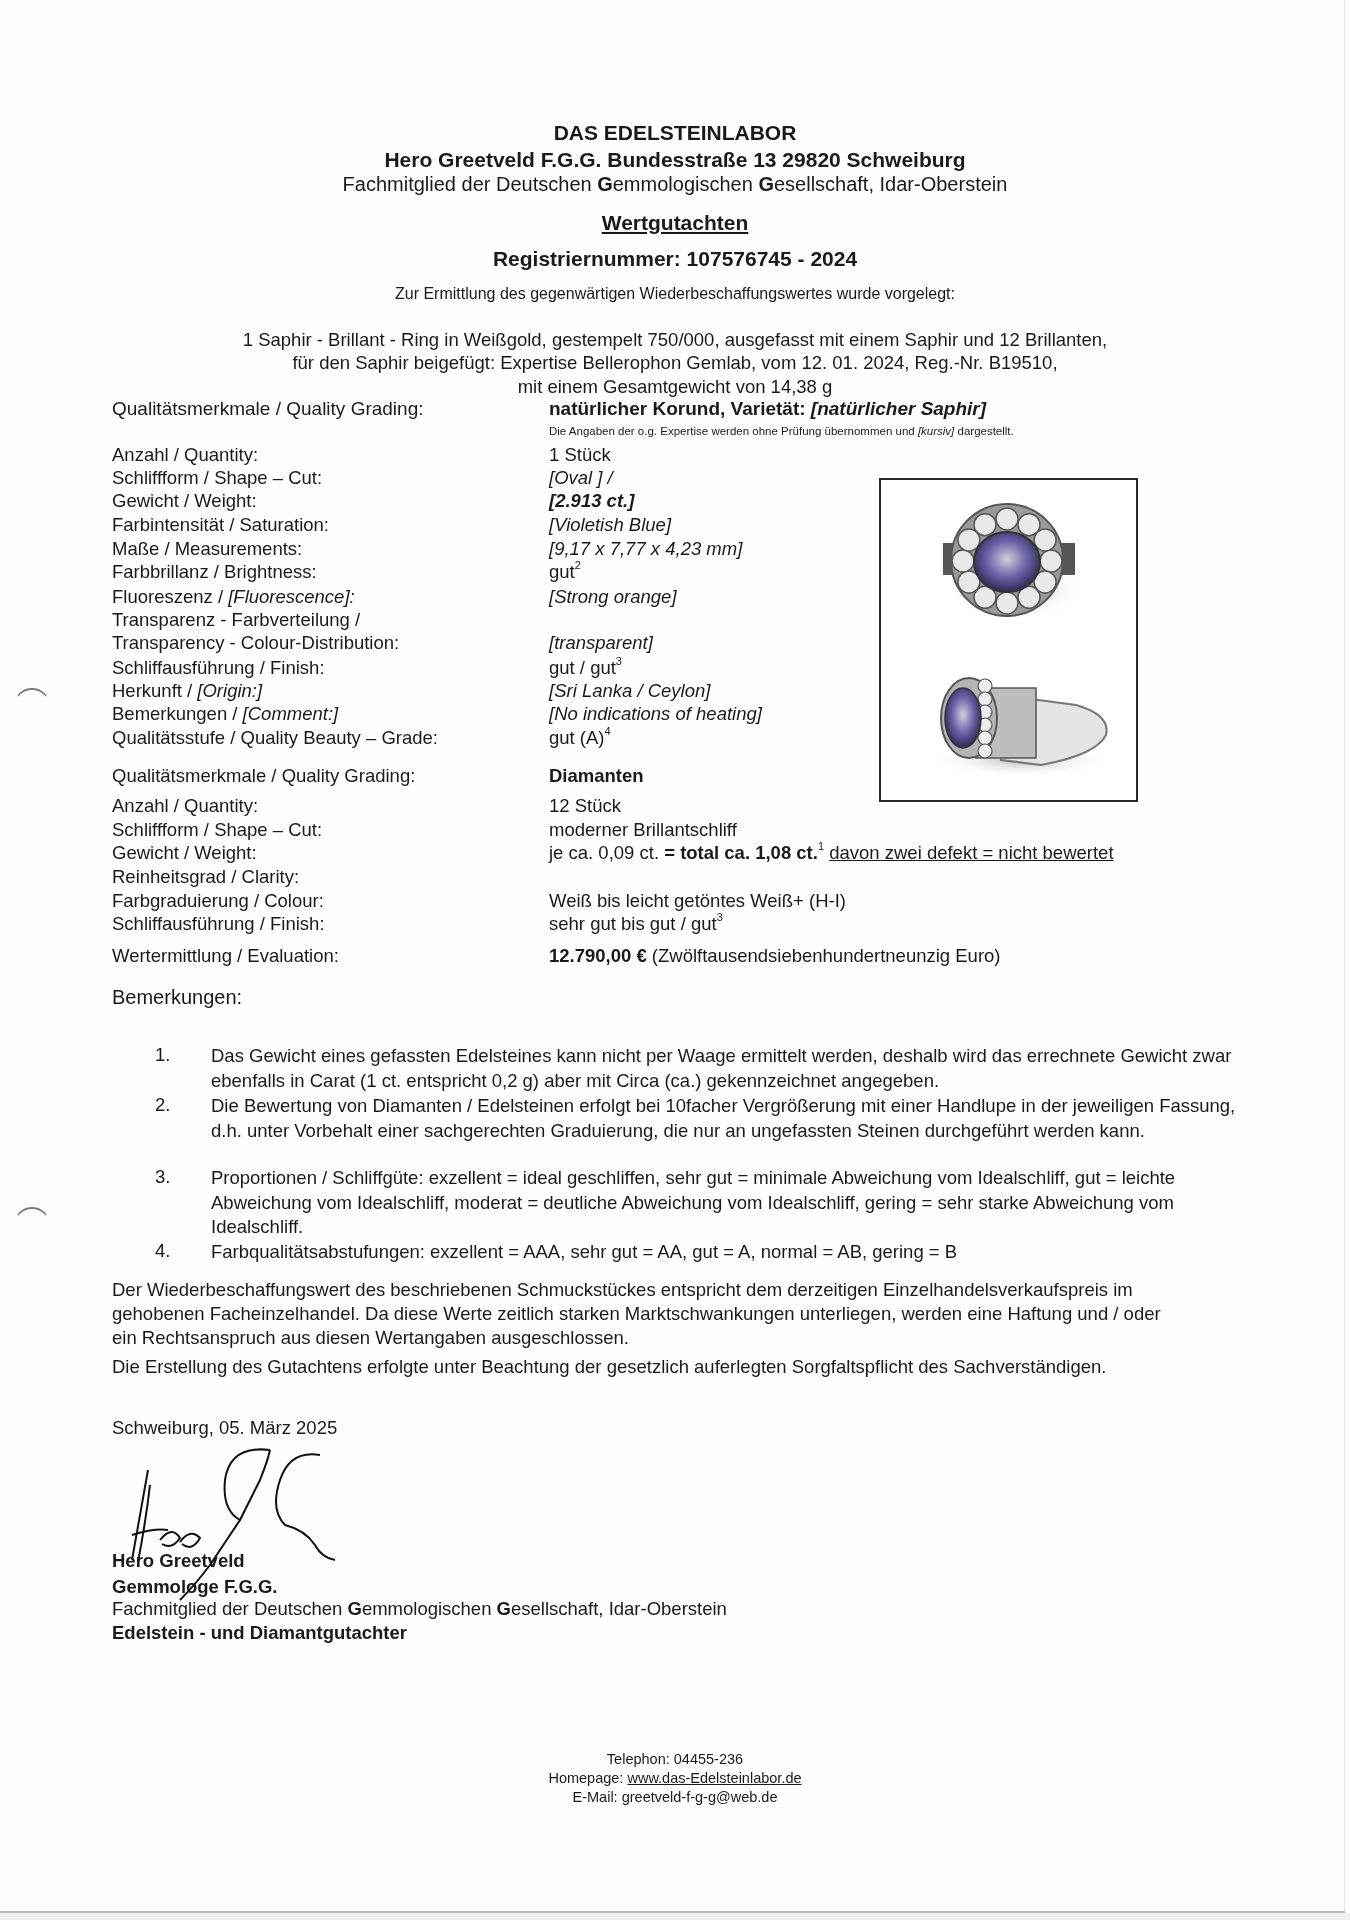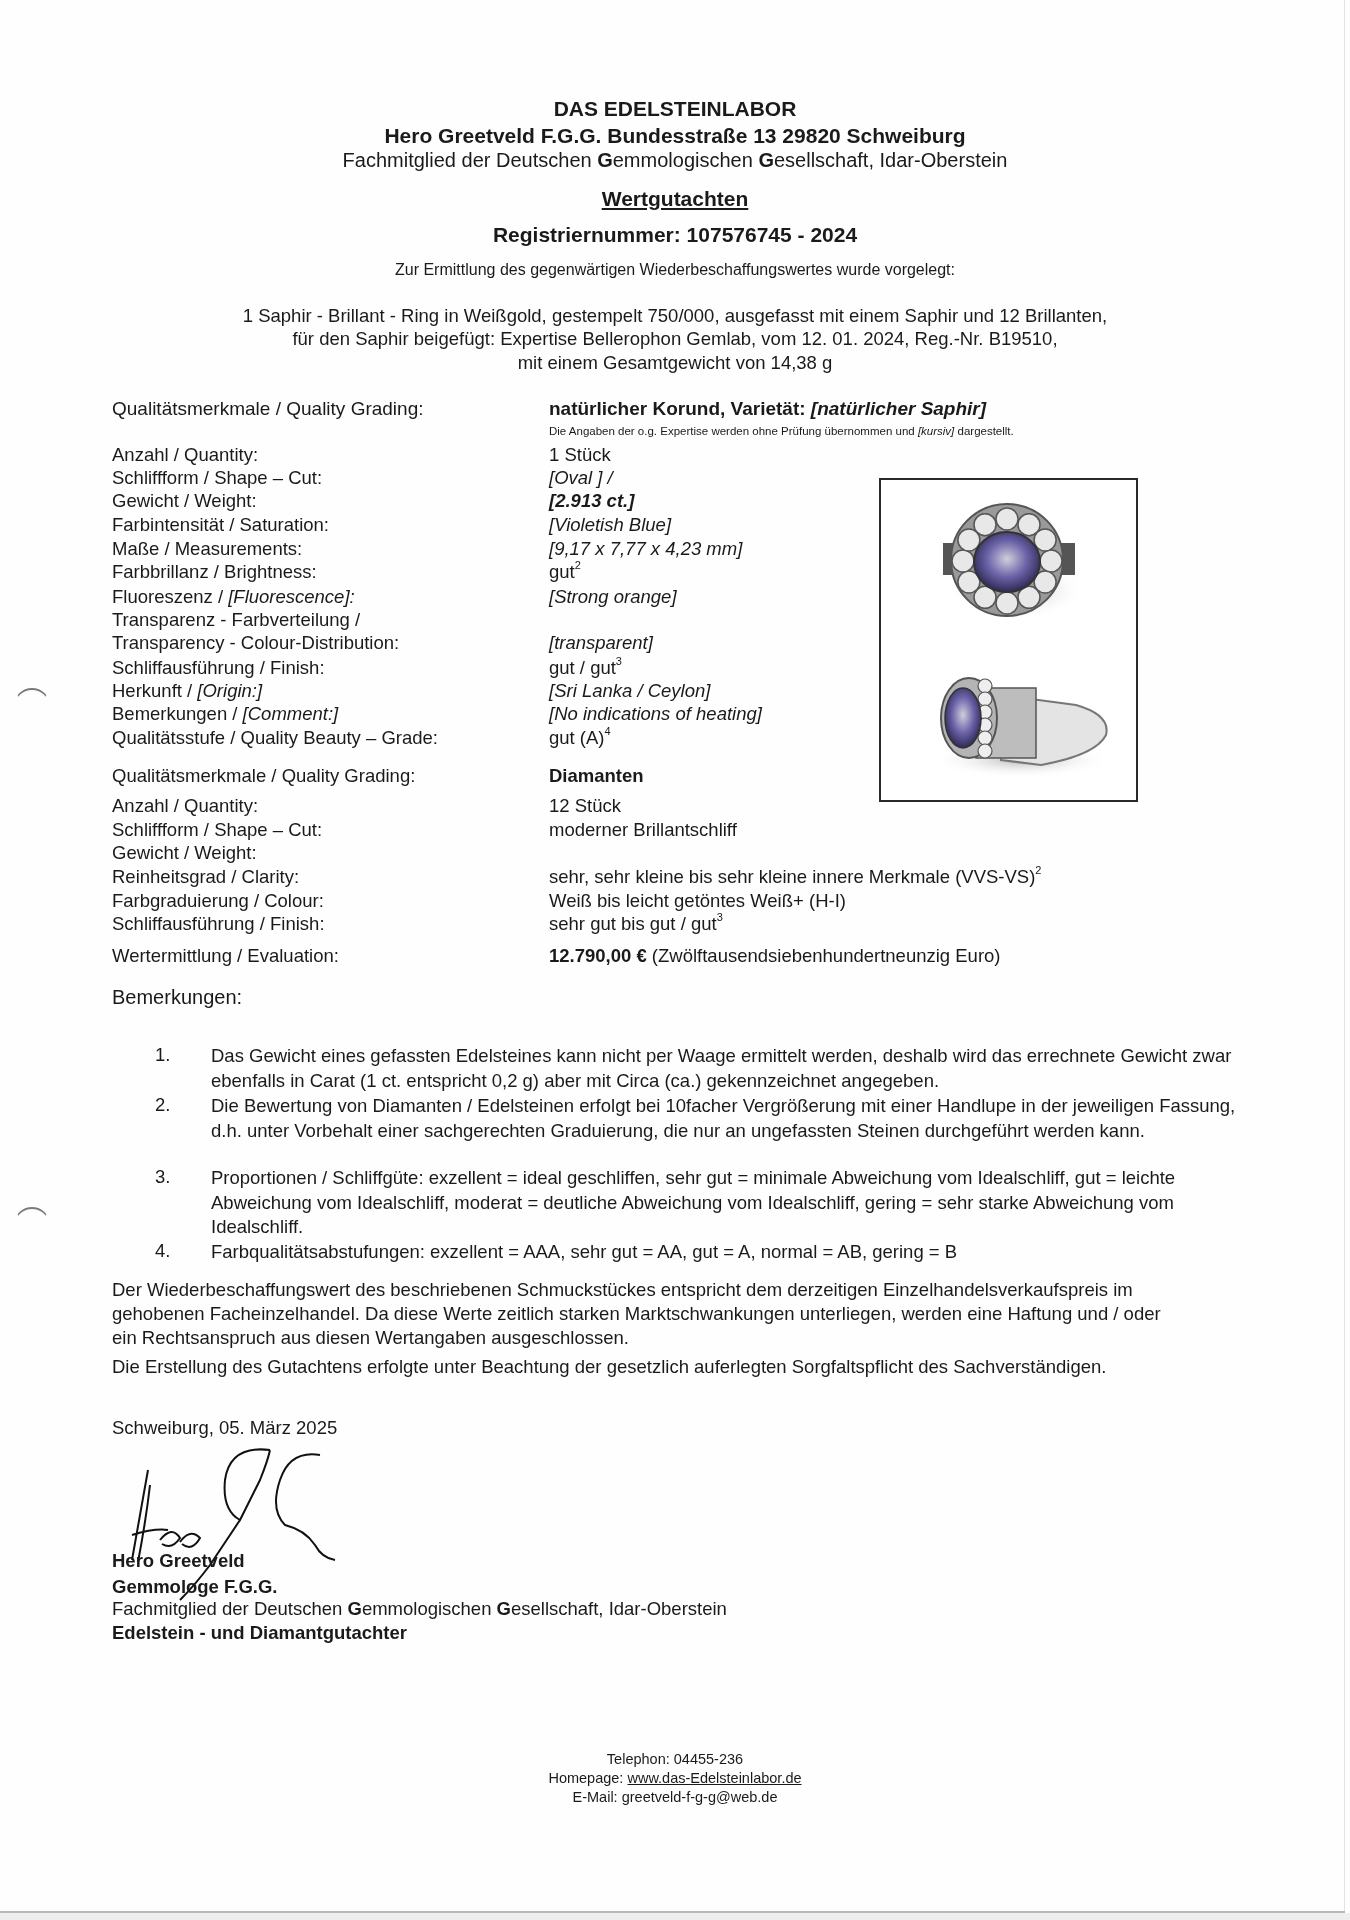--- a/index.html
+++ b/index.html
@@ -8,21 +8,21 @@
     background: #fefefe;
     font-family: "Liberation Sans", sans-serif;
     color: #1a1a1a;
   }
   .page-edge-bottom { position: absolute; left: 0; top: 1911px; width: 1345px; height: 2px; background: #b8b8b8; }
   .page-edge-right { position: absolute; left: 1344px; top: 0; width: 1px; height: 1912px; background: #e2e2e2; }
   .below-page { position: absolute; left: 0; top: 1913px; width: 1350px; height: 7px; background: #eeeeee; }
   .punch { position: absolute; left: 14px; width: 36px; height: 36px; border-radius: 50%;
            border-top: 2px solid #7a7a7a; border-left: 1px solid transparent; border-right: 1px solid transparent;
            border-bottom: 1px solid transparent; box-sizing: border-box; }
-  .c { position: absolute; left: 0; width: 1350px; text-align: center; white-space: nowrap; }
+  .c { position: absolute; left: 0; width: 1350px; text-align: center; white-space: nowrap; margin-top: 24px; }
   .h-title { top: 97px; font-size: 21px; font-weight: bold; }
   .h-addr { top: 124px; font-size: 21px; font-weight: bold; }
   .h-member { top: 149px; font-size: 20px; }
   .h-member b, .sig-member b { font-weight: bold; }
   .h-doc { top: 187px; font-size: 21px; font-weight: bold; text-decoration: underline; }
   .h-reg { top: 223px; font-size: 21px; font-weight: bold; }
   .h-intro { top: 261px; font-size: 16px; }
   .desc { font-size: 18.5px; }
   .d1 { top: 305px; } .d2 { top: 328px; } .d3 { top: 352px; }
 
@@ -188,24 +188,24 @@
     <div class="row" style="top: 795px;">
       <span class="lbl">Anzahl / Quantity:</span>
       <span class="val"><span>12 Stück</span></span>
     </div>
     <div class="row" style="top: 819px;">
       <span class="lbl">Schliffform / Shape – Cut:</span>
       <span class="val"><span>moderner Brillantschliff</span></span>
     </div>
     <div class="row" style="top: 842px;">
       <span class="lbl">Gewicht / Weight:</span>
+      <span class="val"><span>je ca. 0,09 ct. </span><b>= total ca. 1,08 ct.</b><sup>1</sup> <span class="u">davon zwei defekt = nicht bewertet</span></span>
     </div>
     <div class="row" style="top: 866px;">
       <span class="lbl">Reinheitsgrad / Clarity:</span>
-      <span class="val"><span>sehr, sehr kleine bis sehr kleine innere Merkmale (VVS-VS)</span><sup>2</sup></span>
     </div>
     <div class="row" style="top: 890px;">
       <span class="lbl">Farbgraduierung / Colour:</span>
       <span class="val"><span>Weiß bis leicht getöntes Weiß+ (H-I)</span></span>
     </div>
     <div class="row" style="top: 913px;">
       <span class="lbl">Schliffausführung / Finish:</span>
       <span class="val"><span>sehr gut bis gut / gut</span><sup>3</sup></span>
     </div>
   </div>

